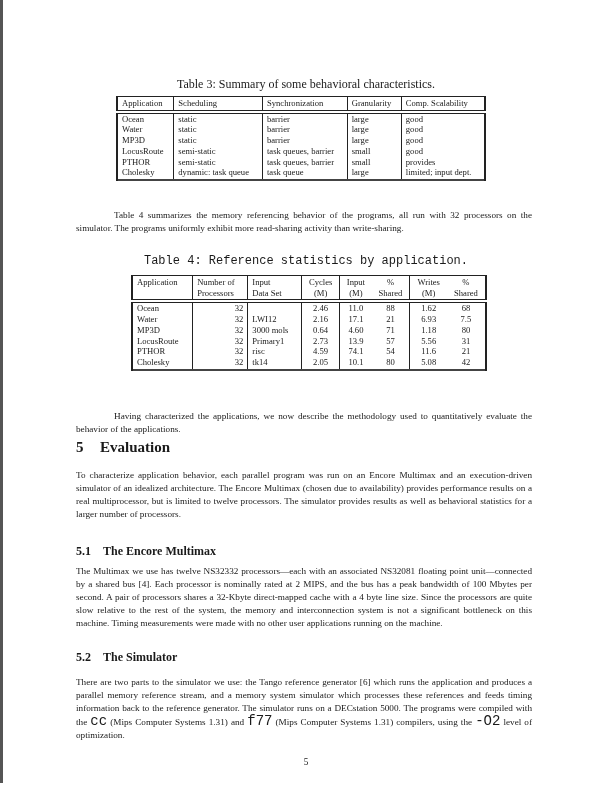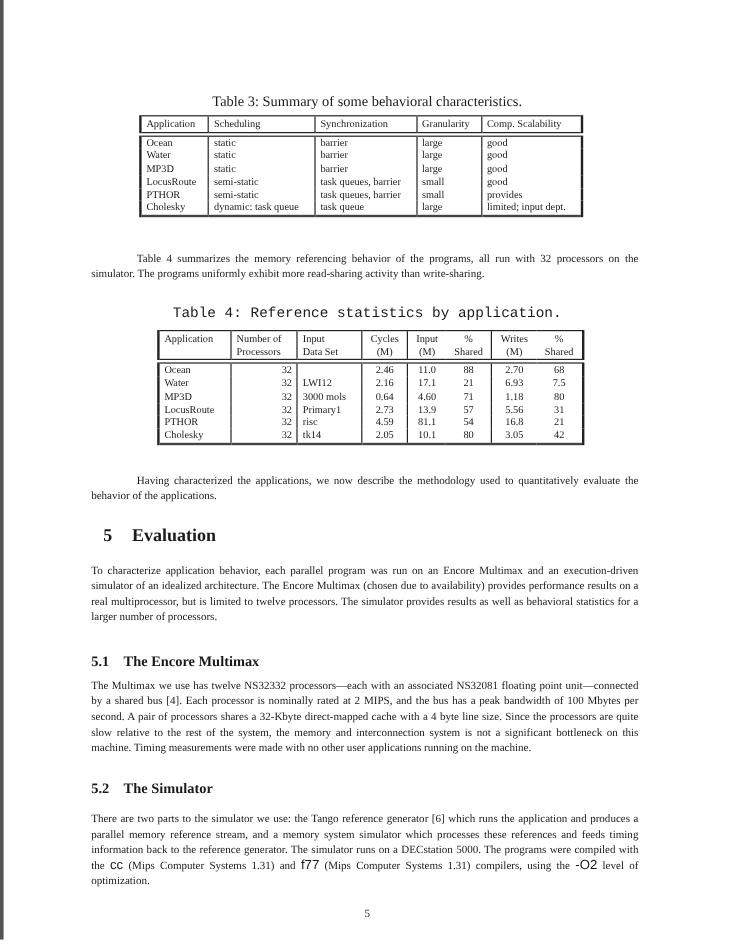--- a/index.html
+++ b/index.html
@@ -5,36 +5,36 @@
   html, body { margin: 0; padding: 0; background: #ffffff; }
   body {
     width: 612px; height: 791px; position: relative; overflow: hidden;
     font-family: "Liberation Serif", "DejaVu Serif", serif; color: #1a1a1a;
   }
   .left-edge { position: absolute; left: 0; top: 0; width: 3px; height: 783px; background: #555; }
   .abs { position: absolute; }
   .caption { font-size: 12px; text-align: center; width: 612px; left: 0; }
   .para { font-size: 9.2px; line-height: 13px; left: 76px; width: 456px; text-align: justify; }
   .para .indent { display: inline-block; width: 38px; }
-  .h1 { font-size: 15px; font-weight: bold; left: 86px; }
+  .h1 { font-size: 15px; font-weight: bold; left: 76px; }
   .h2 { font-size: 12px; font-weight: bold; left: 76px; }
   .h1 .num, .h2 .num { display: inline-block; }
   .h1 .num { width: 24px; }
   .h2 .num { width: 27px; }
   table.t { border-collapse: collapse; font-size: 8.6px; position: absolute; }
   table.t td { padding: 0 4px; line-height: 10.7px; vertical-align: top; white-space: nowrap; }
   table.t tr.hdr td { border-top: 1.5px solid #222; border-bottom: 1px solid #222; padding-top: 1px; padding-bottom: 1px; }
   table.t tr.gap td { height: 2px; padding: 0; border-bottom: 1px solid #222; }
   table.t tr.last td { border-bottom: 2px solid #444; padding-bottom: 1px; margin-left: 48px; }
   table.t td.vl { border-left: 1px solid #222; }
   table.t td.vlb { border-left: 2.5px double #222; }
   table.t td.vrb { border-right: 2.5px double #222; }
   table.t td.r { text-align: center; }
   table.t td.c { text-align: right; }
-  .code { font-family: Liberation Sans, sans-serif; font-size: 11px; }
+  .code { font-family: Liberation Mono, monospace; font-size: 14px; }
   .pagenum { font-size: 9.3px; left: 0; width: 612px; text-align: center; }
 </style>
 </head>
 <body>
 
 <div class="left-edge"></div>
 
 <div class="abs caption" style="top:77px;">Table 3: Summary of some behavioral characteristics.</div>
 <table class="t" id="t3" style="left:116px; top:96px; width:370px;">
   <tbody id="t3body">
@@ -148,21 +148,21 @@
         <td></td>
         <td></td>
       </tr>
       <tr>
         <td class="vlb">Ocean</td>
         <td class="c vl">32</td>
         <td class="vl"></td>
         <td class="r vl">2.46</td>
         <td class="r vl">11.0</td>
         <td class="r">88</td>
-        <td class="r vl">2.70</td>
+        <td class="r vl">1.62</td>
         <td class="r vrb">68</td>
       </tr>
       <tr>
         <td class="vlb">Water</td>
         <td class="c vl">32</td>
         <td class="vl">LWI12</td>
         <td class="r vl">2.16</td>
         <td class="r vl">17.1</td>
         <td class="r">21</td>
         <td class="r vl">6.93</td>
@@ -186,39 +186,39 @@
         <td class="r vl">13.9</td>
         <td class="r">57</td>
         <td class="r vl">5.56</td>
         <td class="r vrb">31</td>
       </tr>
       <tr>
         <td class="vlb">PTHOR</td>
         <td class="c vl">32</td>
         <td class="vl">risc</td>
         <td class="r vl">4.59</td>
-        <td class="r vl">81.1</td>
+        <td class="r vl">74.1</td>
         <td class="r">54</td>
-        <td class="r vl">16.8</td>
+        <td class="r vl">11.6</td>
         <td class="r vrb">21</td>
       </tr>
       <tr class="last">
         <td class="vlb">Cholesky</td>
         <td class="c vl">32</td>
         <td class="vl">tk14</td>
         <td class="r vl">2.05</td>
         <td class="r vl">10.1</td>
         <td class="r">80</td>
-        <td class="r vl">3.05</td>
+        <td class="r vl">5.08</td>
         <td class="r vrb">42</td>
       </tr>
     </tbody>
 </table>
 
-<div class="abs para" style="top:394px;">
+<div class="abs para" style="top:410px;">
   <span class="indent"></span><span>Having characterized the applications, we now describe the methodology used to quantitatively evaluate the behavior of the applications.</span>
 </div>
 
 <div class="abs h1" style="top:439px;">
   <span class="num">5</span><span>Evaluation</span>
 </div>
 <div class="abs para" style="top:469px;">To characterize application behavior, each parallel program was run on an Encore Multimax and an execution-driven simulator of an idealized architecture.  The Encore Multimax (chosen due to availability) provides performance results on a real multiprocessor, but is limited to twelve processors. The simulator provides results as well as behavioral statistics for a larger number of processors.</div>
 
 <div class="abs h2" style="top:544px;">
   <span class="num">5.1</span><span>The Encore Multimax</span>

